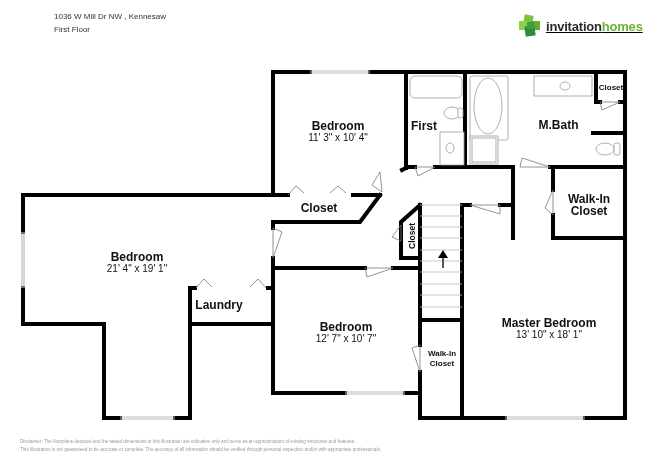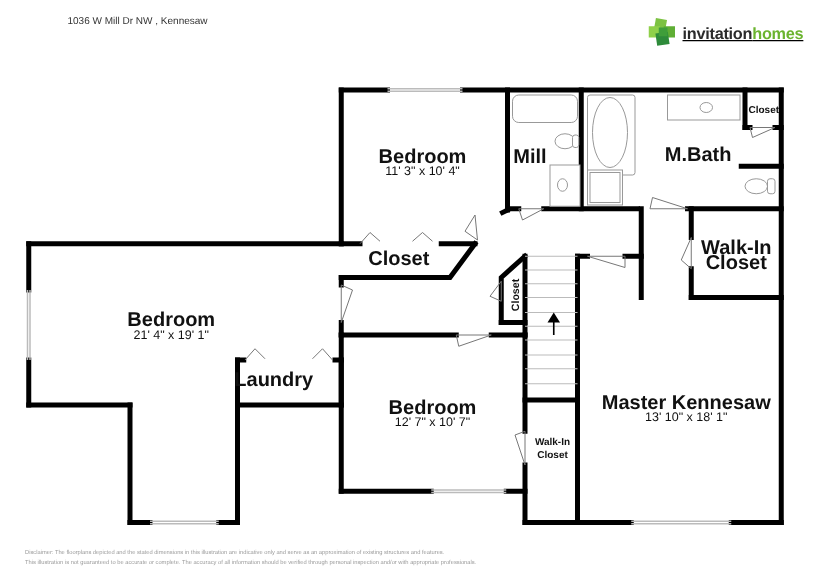--- a/index.html
+++ b/index.html
@@ -5,28 +5,29 @@
   html, body { margin:0; padding:0; background:#ffffff; }
   body { width:650px; height:460px; position:relative; overflow:hidden; font-family:"Liberation Sans", sans-serif; }
   .hdr { position:absolute; left:10px; top:10px; font-size:8px; color:#333; line-height:13px;margin-left:44px; }
   .logo { position:absolute; left:518px; top:14px; display:flex; align-items:center;text-decoration:underline; }
   .logo-text { font-size:13px; font-weight:bold; letter-spacing:-0.2px; margin-left:4px; }
   .logo-text .a { color:#2b2b2b; }
   .logo-text .b { color:#6bb42f; }
   .plan { position:absolute; left:0; top:0; }
   .disc { position:absolute; left:20px; top:438px; font-size:4.6px; color:#9a9a9a; line-height:8px; width:560px; }
   .lbl { position:absolute; text-align:center; color:#111; transform:translateX(-50%); white-space:nowrap; }
-  .lbl .n { font-weight:bold; font-size:16px; line-height:12px; }
+  .lbl .n { font-weight:bold; font-size:12px; line-height:12px; }
   .lbl .d { font-size:10px; line-height:12px; }
 </style>
 </head>
 <body>
 
 <div class="hdr">
   <div>1036 W Mill Dr NW , Kennesaw</div>
+  <div>First Floor</div>
 </div>
 
 <div class="logo">
   <svg width="24" height="24" viewBox="0 0 24 24">
     <rect x="6" y="1" width="9" height="9" fill="#7cc242" transform="rotate(10 10 5)"></rect>
     <rect x="1" y="7" width="9" height="9" fill="#8fd04a"></rect>
     <rect x="13" y="7" width="9" height="9" fill="#5fae35"></rect>
     <rect x="7" y="12" width="10" height="10" fill="#2e8b3a" transform="rotate(-8 12 17)"></rect>
     <rect x="9" y="8" width="7" height="7" fill="#3f9e3a"></rect>
   </svg>
@@ -172,21 +173,21 @@
   <div class="n">Laundry</div>
 </div>
 <div class="lbl" style="left:338px; top:120px;">
   <div class="n">Bedroom</div>
   <div class="d">11' 3" x 10' 4"</div>
 </div>
 <div class="lbl" style="left:319px; top:202px;">
   <div class="n">Closet</div>
 </div>
 <div class="lbl" style="left:424px; top:120px;">
-  <div class="n">Mill</div>
+  <div class="n">First</div>
 </div>
 <div class="lbl" style="left:546px; top:119px;padding-left:25px;">
   <div class="n">M.Bath</div>
 </div>
 <div class="lbl" style="left:611px; top:82px;">
   <div class="n" style="font-size:8px;">Closet</div>
 </div>
 <div class="lbl" style="left:589px; top:193px;">
   <div class="n">Walk-In</div>
   <div class="n">Closet</div>
@@ -196,20 +197,20 @@
 </div>
 <div class="lbl" style="left:346px; top:321px;">
   <div class="n">Bedroom</div>
   <div class="d">12' 7" x 10' 7"</div>
 </div>
 <div class="lbl" style="left:442px; top:349px;">
   <div class="n" style="font-size:8px; line-height:10px;">Walk-In</div>
   <div class="n" style="font-size:8px; line-height:10px;">Closet</div>
 </div>
 <div class="lbl" style="left:549px; top:317px;">
-  <div class="n">Master Kennesaw</div>
+  <div class="n">Master Bedroom</div>
   <div class="d">13' 10" x 18' 1"</div>
 </div>
 
 <div class="disc">
   <div>Disclaimer: The floorplans depicted and the stated dimensions in this illustration are indicative only and serve as an approximation of existing structures and features.</div>
   <div>This illustration is not guaranteed to be accurate or complete. The accuracy of all information should be verified through personal inspection and/or with appropriate professionals.</div>
 </div>
 
 </body></html>

